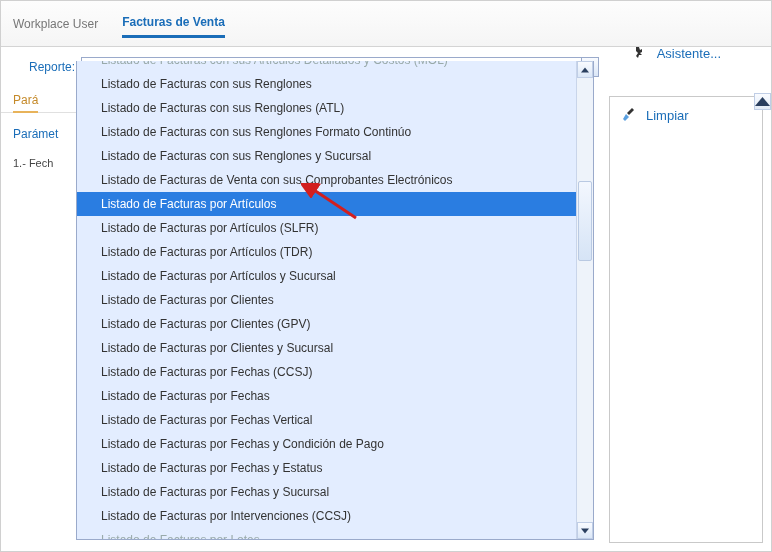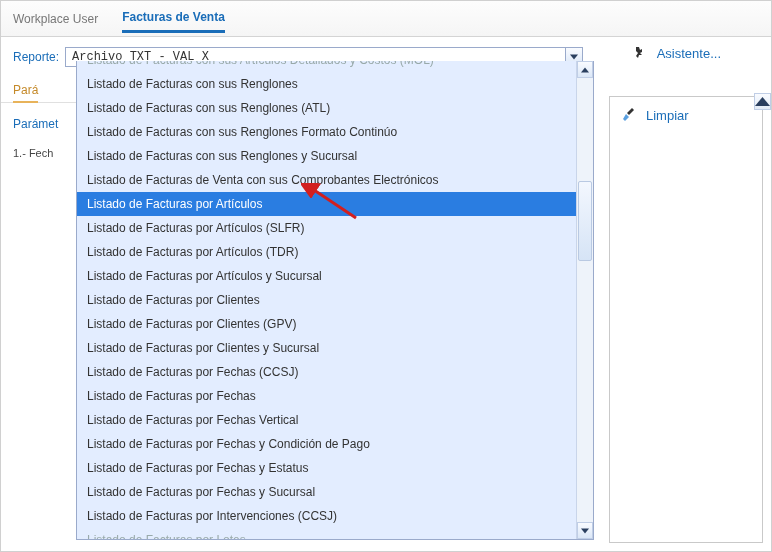--- a/index.html
+++ b/index.html
@@ -19,21 +19,21 @@
     width: 772px;
     height: 552px;
     border: 1px solid #d0d0d0;
     background: #ffffff;
   }
 
   
   .tabs {
     display: flex;
     align-items: center;
-    height: 36px;
+    height: 46px;
     border-bottom: 1px solid #d4d4d4;
     padding: 0 12px;
     gap: 24px;
     background: linear-gradient(#fdfdfd, #f5f5f5);
   }
   .tab {
     font-size: 12px;
     color: #777;
     height: 28px;
     line-height: 28px;
@@ -44,21 +44,21 @@
     font-weight: bold;
     border-bottom: 3px solid #1a6db8;
     height: 28px;
     line-height: 25px;
   }
 
   
   .report-row {
     display: flex;
     align-items: center;
-    padding: 10px 12px 6px;
+    padding: 10px 28px 6px;
     gap: 6px;
   }
   .report-label {
     color: #1a6db8;
     font-size: 12px;
   }
   .combo-wrap {
     position: relative;
     width: 518px;
   }
@@ -164,21 +164,21 @@
     background: #e3edff;
     max-height: 490px;
     overflow: hidden;
     display: flex;
   }
   .dropdown-list {
     flex: 1;
     overflow: hidden;
   }
   .dropdown-item {
-    padding: 5px 10px;
+    padding: 5px 24px;
     font-size: 12px;
     color: #333;
     cursor: pointer;
     white-space: nowrap;
   }
   .dropdown-item.selected {
     background: #2a7de1;
     color: #ffffff;
   }
   .dropdown-scroll {

